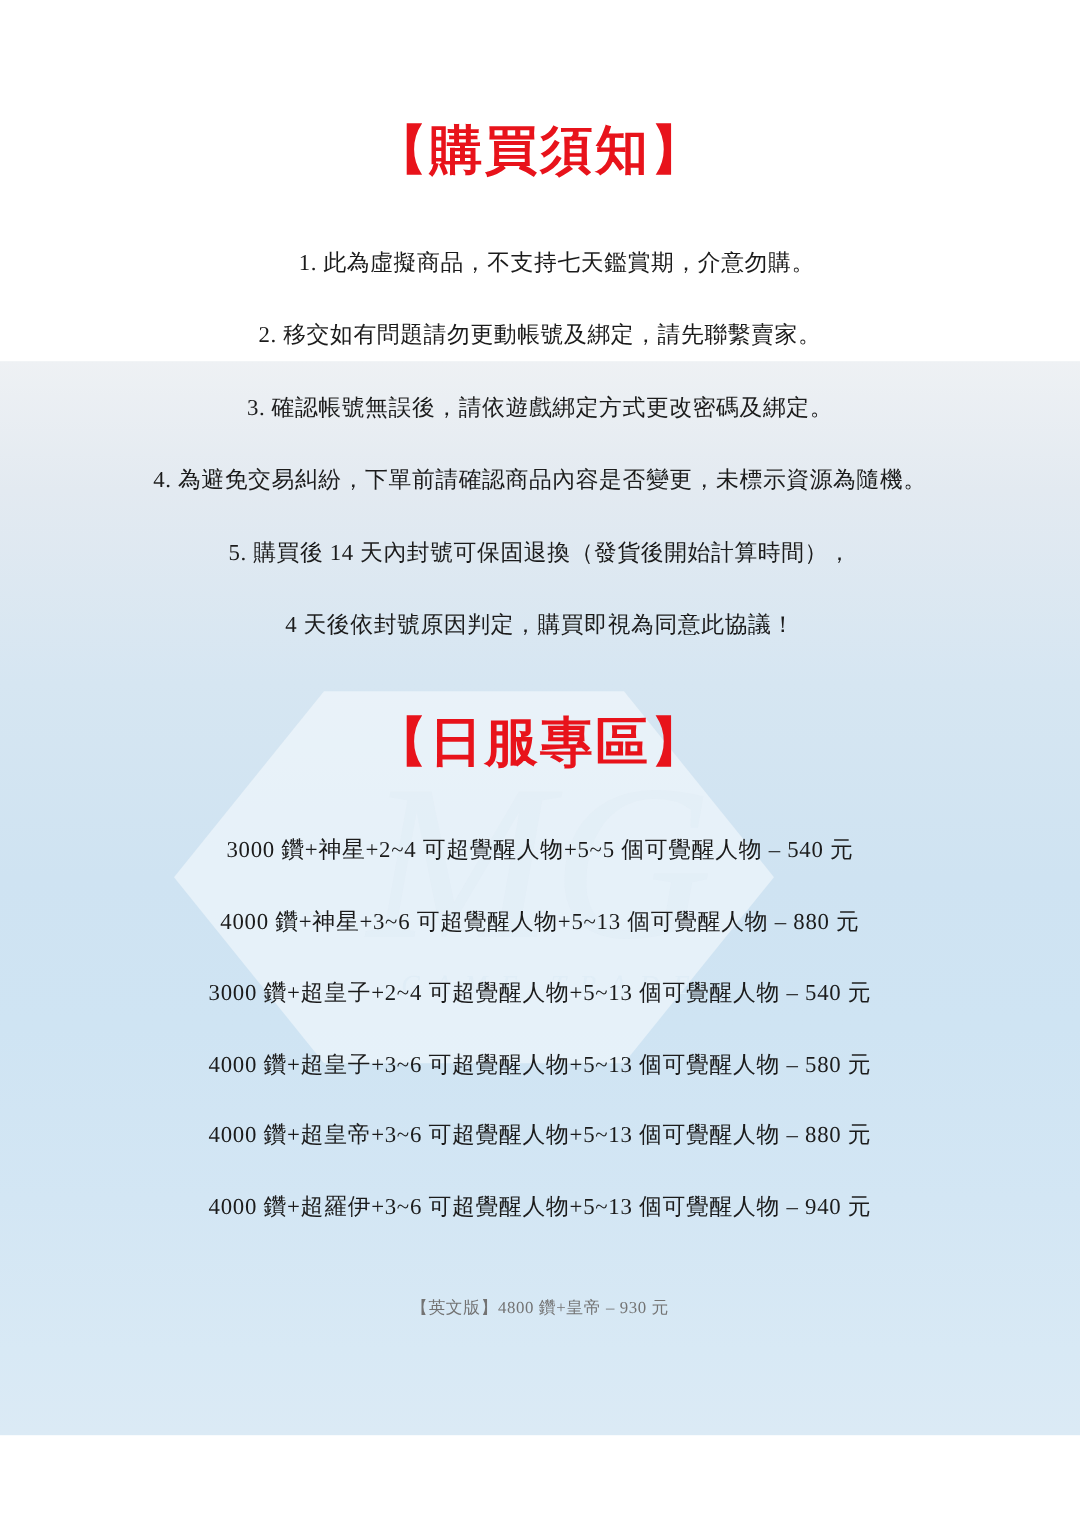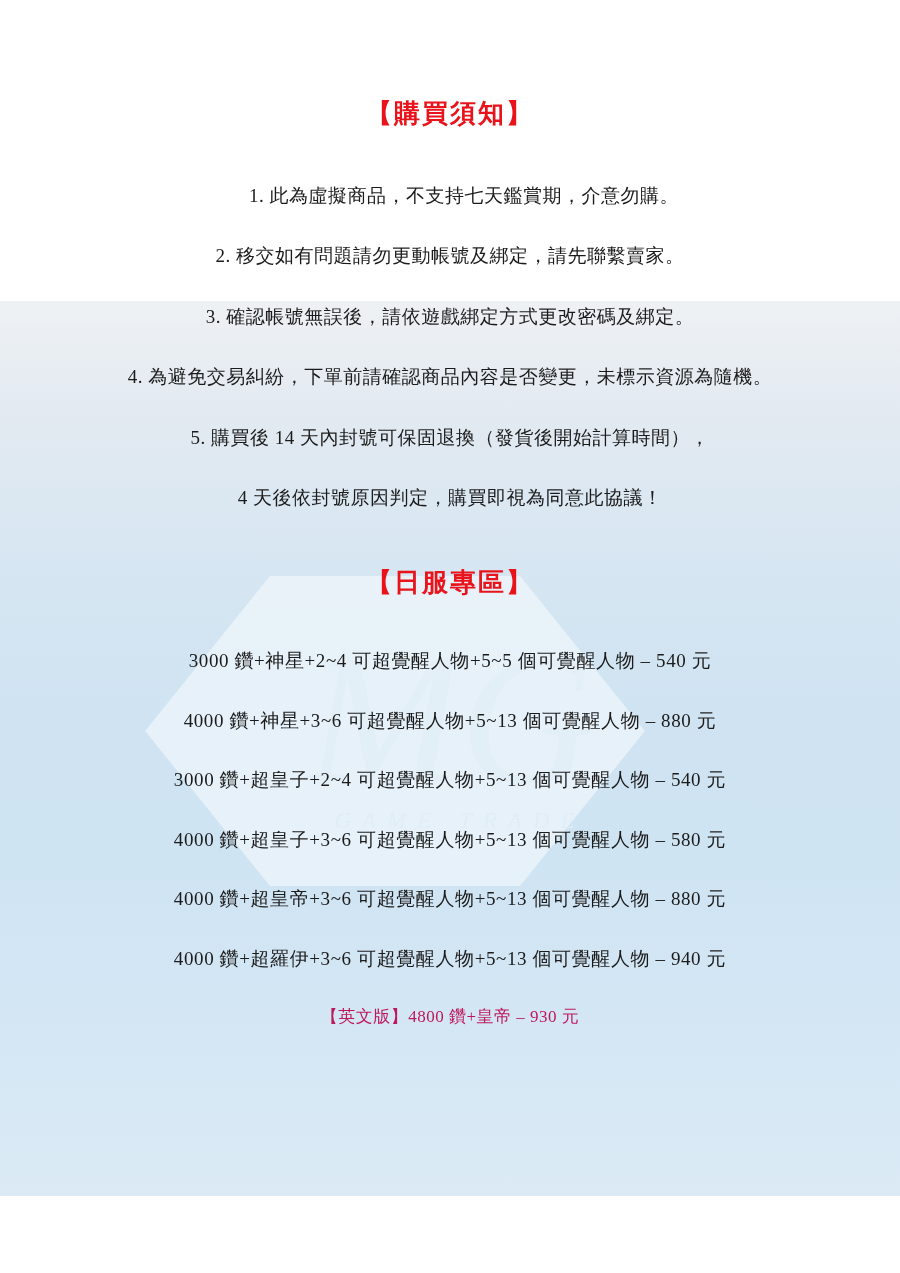--- a/index.html
+++ b/index.html
@@ -58,21 +58,21 @@
 
   .content {
     position: relative;
     z-index: 3;
     width: 900px;
   }
 
   .heading {
     text-align: center;
     color: #e8131b;
-    font-size: 26px;
+    font-size: 44px;
     font-weight: bold;
     letter-spacing: 2px;
     font-family: "Liberation Serif", serif;
   }
 
   #buy-notice-heading { margin-top: 96px; }
   #jp-heading { margin-top: 52px; }
   #intl-heading { margin-top: 38px; }
 
   .notice-list {
@@ -107,24 +107,24 @@
   }
   #price-line-0 { margin-top: 46px; }
 
   .intl-list {
     margin: 0;
     padding: 0;
     list-style: none;
   }
   .intl-line {
     text-align: center;
-    font-size: 17px;
-    color: #be185d;
+    font-size: 14px;
+    color: #737373;
     letter-spacing: 0.5px;
-    margin-top: 32px;
+    margin-top: 60px;
     font-family: "Liberation Serif", serif;
   }
 </style>
 </head>
 <body>
 
 <div class="page">
 
   <div class="tint-panel"></div>
 

